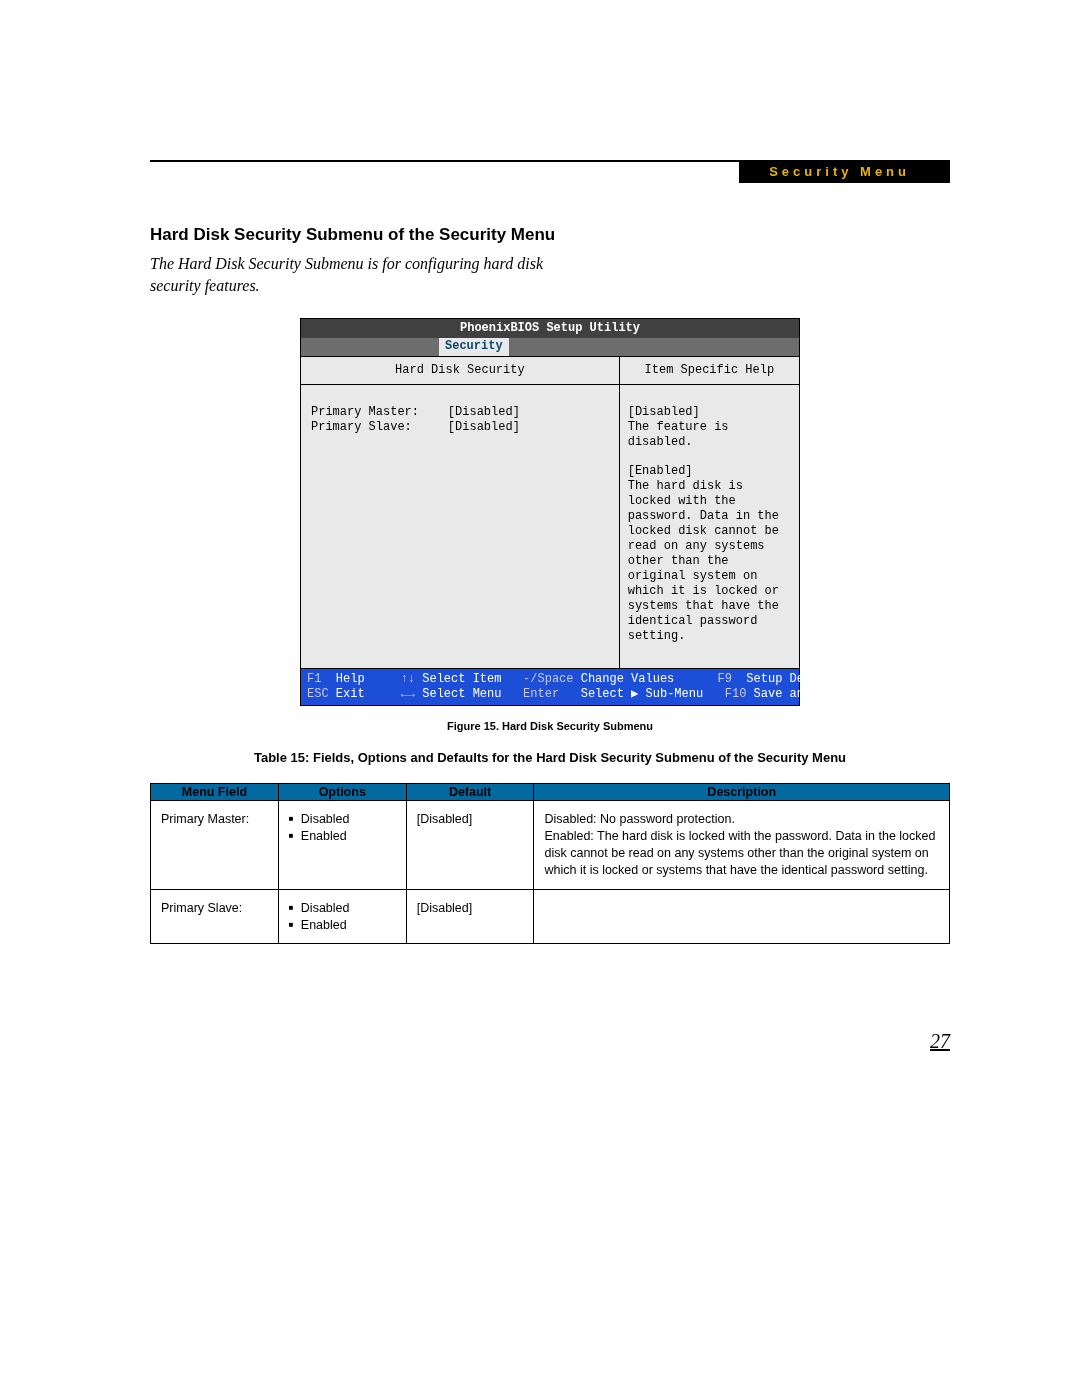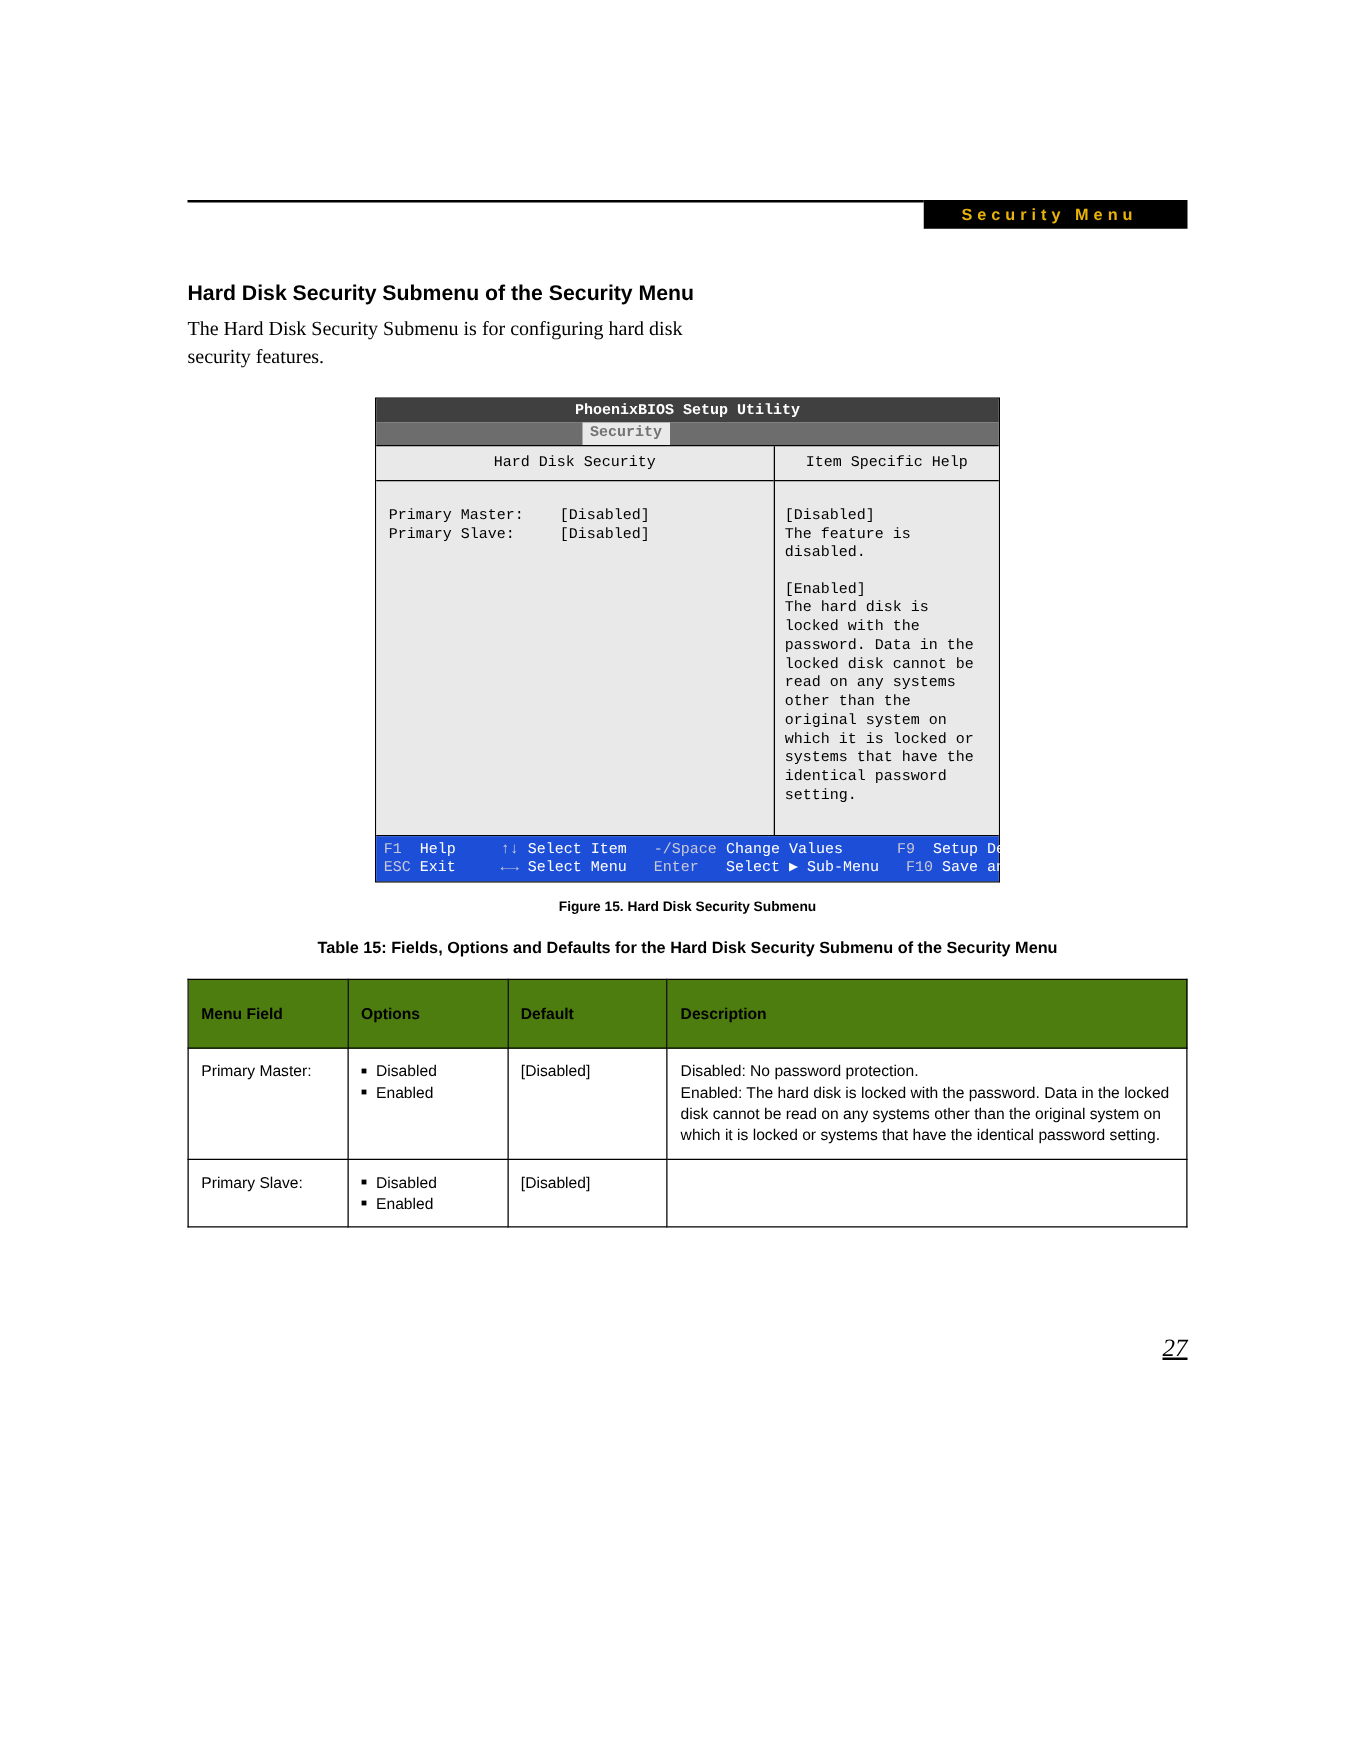--- a/index.html
+++ b/index.html
@@ -40,20 +40,21 @@
     font-weight: bold;
     font-size: 17px;
     margin: 42px 0 8px 0;
   }
   .body-text {
     font-family: 'Minion Pro', Georgia, 'Times New Roman', serif;
     font-size: 16px;
     line-height: 1.35;
     max-width: 420px;
     margin: 0 0 22px 0;
+    font-style: italic;
   }
   
   .bios-outer {
     margin: 0 auto;
     width: 500px;
   }
   .bios {
     width: 500px;
     border: 1px solid #000;
     font-family: 'Courier New', monospace;
@@ -69,24 +70,23 @@
     font-weight: bold;
   }
   .bios-tabbar {
     background: #6d6d6d;
     display: flex;
     height: 18px;
   }
   .bios-tab-spacer { width: 138px; }
   .bios-tab-active {
     background: #e9e9e9;
-    color: #737373;
+    color: #0c4a6e;
     padding: 1px 6px;
     font-weight: bold;
-    margin-left: 27px;
   }
   .bios-main {
     display: flex;
     border: 1px solid #000;
     border-left: none;
     border-right: none;
     background: #e9e9e9;
   }
   .bios-left {
     width: 64%;
@@ -136,27 +136,27 @@
     text-align: center;
     margin: 0 0 18px 0;
   }
   table.opts {
     width: 100%;
     border-collapse: collapse;
     font-family: Arial, Helvetica, sans-serif;
     font-size: 12.5px;
   }
   table.opts th {
-    text-align: left;
-    font-weight: bold;
-    background: #4d7c0f;
+    text-align: center;
+    font-weight: bold;
+    background: #0369a1;
     border-top: 1px solid #000;
     border-bottom: 1px solid #000;
     border-right: 1px solid #000;
-    padding: 20px 10px;
+    padding: 1px 10px;
   }
   table.opts th:first-child { border-left: 1px solid #000; }
   table.opts td {
     border-right: 1px solid #000;
     border-bottom: 1px solid #000;
     padding: 10px 10px;
     vertical-align: top;
     line-height: 1.35;
   }
   table.opts td:first-child { border-left: 1px solid #000; }

